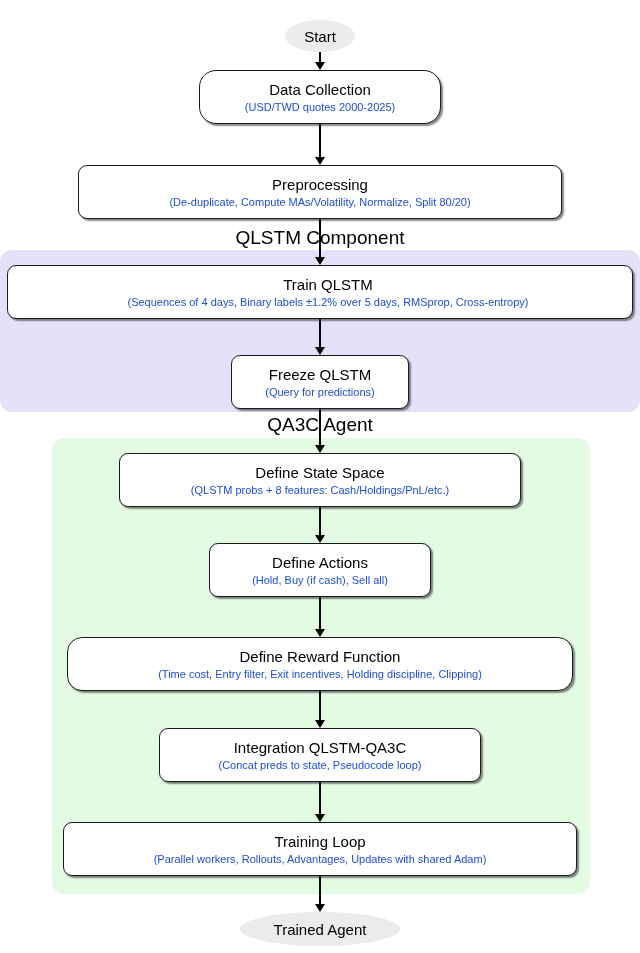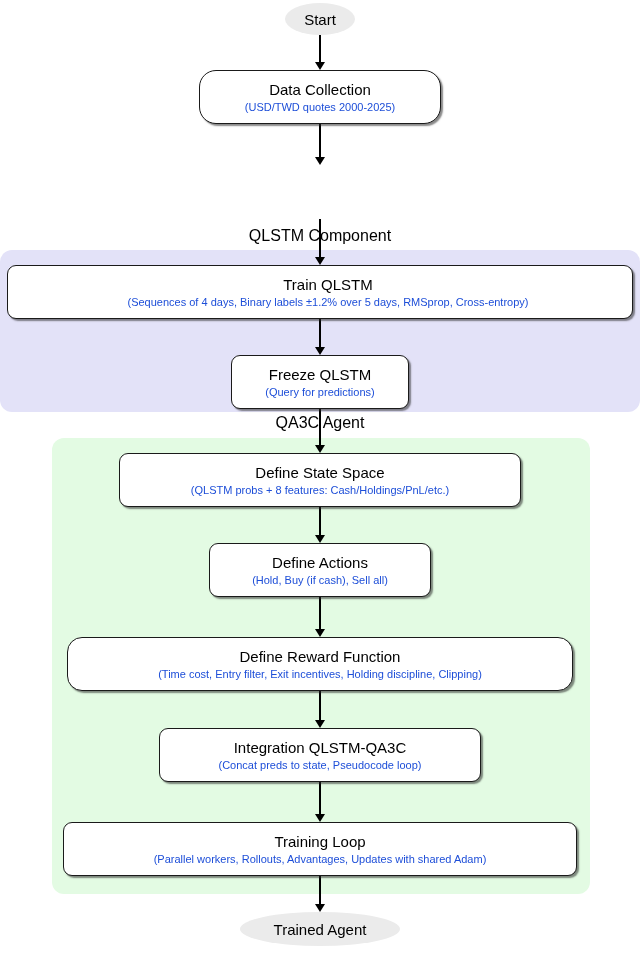--- a/index.html
+++ b/index.html
@@ -103,55 +103,59 @@
     width: 0;
     height: 0;
     border-left: 5.2px solid transparent;
     border-right: 5.2px solid transparent;
     border-top: 8px solid #000000;
   }
 
   
   .edge-label {
     position: absolute;
-    font-size: 16px;
+    font-size: 19px;
     color: #000000;
     white-space: nowrap;
     z-index: 4;
     text-align: center;
     line-height: 1;
   }
 </style>
 </head>
 <body>
 
 <div id="canvas">
 
   <div class="group-band" id="band-qlstm"></div>
   <div class="group-band" id="band-qa3c"></div>
 
-  <div class="terminator" style="left:285px; top:3px; width:70px; height:32px;">
+  <div class="terminator" style="left:285px; top:20px; width:70px; height:32px;">
     <span>Start</span>
   </div>
 
   <div class="edge" style="left:318.8px; top:35px; width:3px; height:35px;">
     <div class="shaft" style="height:27px;"></div>
     <div class="head" style="top:27px;"></div>
   </div>
 
   <div class="node" style="left:199px; top:70px; width:242px; height:54px;border-radius:17px;">
     <div class="line1">Data Collection</div>
     <div class="line2">(USD/TWD quotes 2000-2025)</div>
   </div>
 
   <div class="edge" style="left:318.8px; top:124px; width:3px; height:41px;">
     <div class="shaft" style="height:33px;"></div>
     <div class="head" style="top:33px;"></div>
   </div>
 
+  <div class="node" style="left:78px; top:165px; width:484px; height:54px;">
+    <div class="line1">Preprocessing</div>
+    <div class="line2">(De-duplicate, Compute MAs/Volatility, Normalize, Split 80/20)</div>
+  </div>
 
   <div class="edge" style="left:318.8px; top:219px; width:3px; height:46px;">
     <div class="shaft" style="height:38px;"></div>
     <div class="head" style="top:38px;"></div>
   </div>
   <div class="edge-label" style="left:0px; top:228px; width:640px;">QLSTM Component</div>
 
   <div class="node" style="left:7px; top:265px; width:626px; height:54px;padding-left:26px;">
     <div class="line1">Train QLSTM</div>
     <div class="line2">(Sequences of 4 days, Binary labels ±1.2% over 5 days, RMSprop, Cross-entropy)</div>

